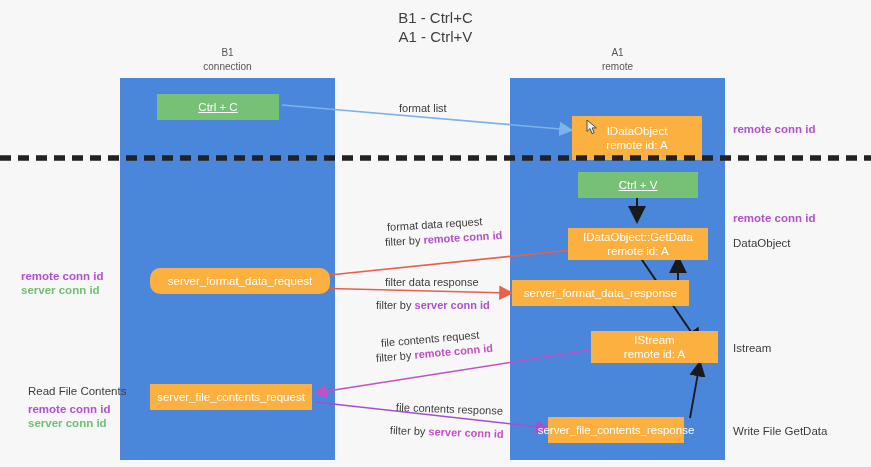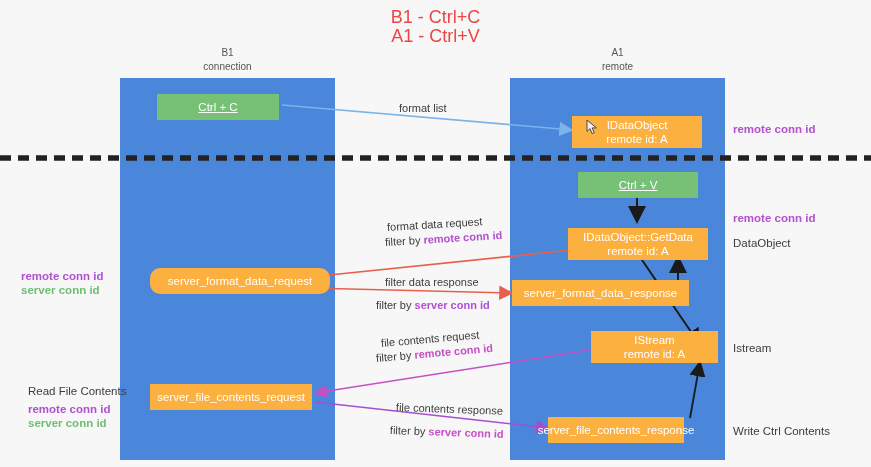--- a/index.html
+++ b/index.html
@@ -15,23 +15,23 @@
     font-family: "Liberation Sans", sans-serif;
     overflow: hidden;
   }
 
   
   #title {
     position: absolute;
     left: 0; top: 8px;
     width: 871px;
     text-align: center;
-    font-size: 18px;
+    font-size: 15px;
     line-height: 19px;
-    color: #ef4444;
+    color: #404040;
     white-space: pre-line;
   }
 
   
   .col-head {
     position: absolute;
     text-align: center;
     font-size: 10px;
     line-height: 14px;
     color: #555555;
@@ -164,21 +164,21 @@
 
     <path d="M590,350 L315,393" stroke="#c64fc6" stroke-width="1.5" fill="none" marker-end="url(#ar-magenta)"></path>
 
     <path d="M315,402 L548,428" stroke="#a54fd0" stroke-width="1.5" fill="none" marker-end="url(#ar-violet)"></path>
 
     <path d="M690,418 L700,362" stroke="#1a1a1a" stroke-width="1.8" fill="none" marker-end="url(#ar-black)"></path>
   </svg>
 
   <div class="box green" style="left:157px; top:94px;  width:122px; height:26px;">Ctrl + C</div>
 
-  <div class="box orange" style="left:572px; top:116px; width:130px; height:32px;">IDataObject
+  <div class="box orange" style="left:572px; top:116px; width:130px; height:44px;">IDataObject
 remote id: A</div>
 
   <div class="box green" style="left:578px; top:172px; width:120px; height:26px;">Ctrl + V</div>
 
   <div class="box orange" style="left:568px; top:228px; width:140px; height:32px;">IDataObject::GetData
 remote id: A</div>
 
   <div class="box orange" style="left:150px; top:268px; width:180px; height:26px;border-radius:10px;">server_format_data_request</div>
 
   <div class="box orange" style="left:512px; top:280px; width:177px; height:26px;">server_format_data_response</div>
@@ -213,21 +213,21 @@
   <div class="edge-label" style="left:390px; top:423px; transform:rotate(2deg); transform-origin:left center;"><span>filter by </span><span class="hl-magenta">server conn id</span></div>
 
   <div class="note purple" style="left:733px; top:122px;">remote conn id</div>
 
   <div class="note purple" style="left:733px; top:211px;">remote conn id</div>
 
   <div class="note dark" style="left:733px; top:236px;">DataObject</div>
 
   <div class="note dark" style="left:733px; top:341px;">Istream</div>
 
-  <div class="note dark" style="left:733px; top:424px;">Write Ctrl Contents</div>
+  <div class="note dark" style="left:733px; top:424px;">Write File GetData</div>
 
   <div class="note purple" style="left:21px; top:269px;">remote conn id</div>
   <div class="note green-t" style="left:21px; top:283px;">server conn id</div>
 
   <div class="note dark" style="left:28px; top:384px;">Read File Contents</div>
   <div class="note purple" style="left:28px; top:402px;">remote conn id</div>
   <div class="note green-t" style="left:28px; top:416px;">server conn id</div>
 
 </div>
 

